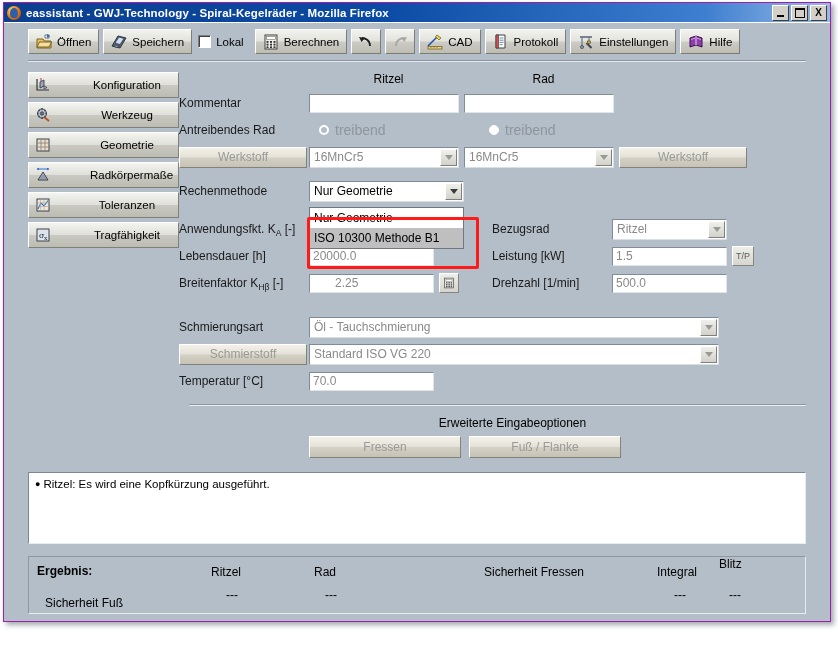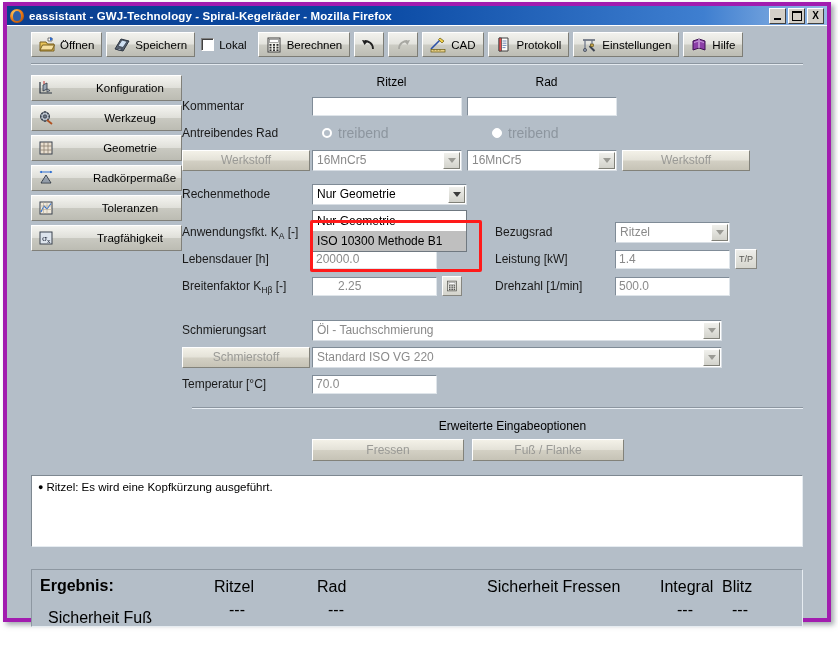--- a/index.html
+++ b/index.html
@@ -5,21 +5,21 @@
   html,body{margin:0;padding:0;background:#ffffff;}
   body{
     width:838px;height:650px;overflow:hidden;
     font-family:"Liberation Sans","DejaVu Sans",sans-serif;
     font-size:12px;color:#000;
     -webkit-font-smoothing:none;
   }
   .app{
     position:absolute;left:3px;top:2px;width:828px;height:620px;
     background:#a21caf;
-    border:4px solid #a21caf;
+    border:1px solid #a21caf;
     box-shadow:3px 3px 5px rgba(90,100,110,.55);
     box-sizing:border-box;
   }
   
   .titlebar{
     height:19px;
     background:linear-gradient(to right,#0b3f8f 0%,#0a4aa4 45%,#3f7fd0 85%,#97bbe6 100%);
     display:flex;align-items:center;
     padding:0 2px 0 3px;
     position:relative;
@@ -182,25 +182,25 @@
   .msgbox{
     margin:14px 24px 0 24px;height:72px;
     background:#ffffff;
     border:1px solid;border-color:#7e8891 #e6ecf1 #e6ecf1 #7e8891;
     box-sizing:border-box;padding:5px 6px;
     font-size:11.5px;
   }
   .msgbox .bullet{margin-right:3px;font-size:9px;vertical-align:1px;}
   
   .result{
-    margin:22px 24px 0 24px;height:58px;
+    margin:12px 24px 0 24px;height:58px;
     background:#b4bec8;
     border:1px solid;border-color:#8d97a1 #e6ecf1 #e6ecf1 #8d97a1;
     box-sizing:border-box;position:relative;
-    font-size:16px;
+    font-size:12px;
   }
   .res-r{position:absolute;white-space:nowrap;}
 </style>
 </head>
 <body>
 
 <div class="app">
 
   <div class="titlebar">
     <div class="tb-icon">
@@ -461,21 +461,21 @@
             <span class="arrowbox dis">
                 <i></i>
               </span>
           </div>
         </div>
 
         <div class="row">
           <div class="lab">Lebensdauer [h]</div>
           <div class="fld ro" style="width:125px;">20000.0</div>
           <div class="lab" style="width:120px;padding-left:58px;">Leistung [kW]</div>
-          <div class="fld ro" style="width:115px;">1.4</div>
+          <div class="fld ro" style="width:115px;">1.5</div>
           <div class="tpbtn">T/P</div>
         </div>
 
         <div class="row">
           <div class="lab">
             <span>Breitenfaktor K</span><sub>Hβ</sub><span> [-]</span>
           </div>
           <div class="fld ro" style="width:125px;padding-left:25px;">2.25</div>
           <div class="calcbtn">
             <svg width="12" height="12" viewBox="0 0 16 16">
@@ -544,21 +544,21 @@
         <span class="bullet">●</span><span>Ritzel: Es wird eine Kopfkürzung ausgeführt.</span>
       </div>
     </div>
 
     <div class="result">
       <div class="res-r" style="left:8px;top:7px;font-weight:bold;">Ergebnis:</div>
       <div class="res-r" style="left:182px;top:8px;">Ritzel</div>
       <div class="res-r" style="left:285px;top:8px;">Rad</div>
       <div class="res-r" style="left:455px;top:8px;">Sicherheit Fressen</div>
       <div class="res-r" style="left:628px;top:8px;">Integral</div>
-      <div class="res-r" style="left:690px;top:8px;">Blitz</div>
+      <div class="res-r" style="left:690px;top:0;">Blitz</div>
       <div class="res-r" style="left:16px;top:39px;">Sicherheit Fuß</div>
       <div class="res-r" style="left:197px;top:31px;">---</div>
       <div class="res-r" style="left:296px;top:31px;">---</div>
       <div class="res-r" style="left:645px;top:31px;">---</div>
       <div class="res-r" style="left:700px;top:31px;">---</div>
     </div>
 
   </div>
 </div>
 

